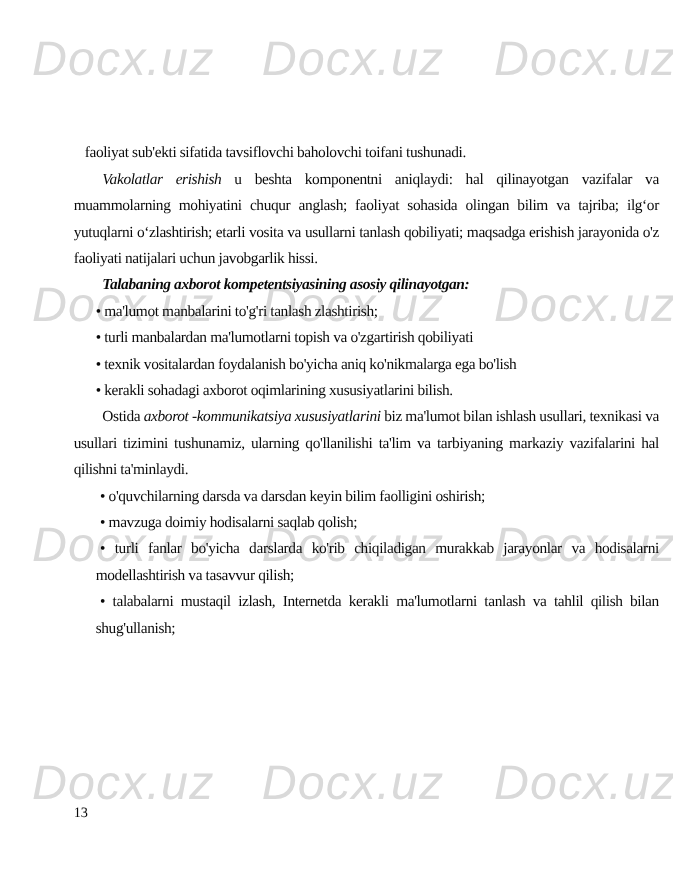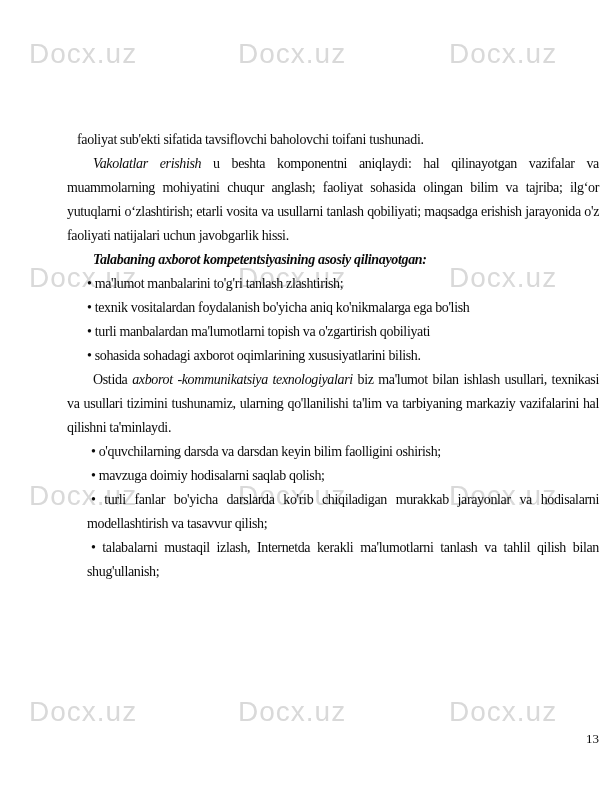--- a/index.html
+++ b/index.html
@@ -9,26 +9,27 @@
     height: 792px;
     background: var(--page-bg, #ffffff);
     overflow: hidden;
     font-family: "Liberation Serif", serif;
   }
   
   .wm-layer { position: absolute; inset: 0; z-index: 0; }
   .wm {
     position: absolute;
     font-family: "Liberation Sans", sans-serif;
-    font-size: 28px;
+    font-size: 44px;
     line-height: 36px;
     letter-spacing: 1px;
     color: var(--wm-color, #d9d9d9);
     white-space: nowrap;
     user-select: none;
+    font-style: italic;
   }
   
   .text-block {
     position: absolute;
     left: 67px;
     top: 128px;
     width: 532px;
     z-index: 1;
     color: var(--text-color, #0a0a0a);
     font-size: 14px;
@@ -44,21 +45,21 @@
   .p-bullet2 { padding-left: 20px; text-indent: 4px; }
   .run-i  { font-style: italic; }
   .run-bi { font-style: italic; font-weight: bold; }
   
   .footer {
     position: absolute;
     left: 67px;
     top: 727px;
     width: 532px;
     z-index: 1;
-    text-align: right;
+    text-align: left;
     font-size: 13px;
     line-height: 24px;
     color: var(--text-color, #0a0a0a);
   }
 </style>
 </head>
 <body>
 
 <div class="page">
 
@@ -75,24 +76,24 @@
     <span class="wm" style="left:29px;  top:694px">Docx.uz</span>
     <span class="wm" style="left:238px; top:694px">Docx.uz</span>
     <span class="wm" style="left:449px; top:694px">Docx.uz</span>
   </div>
 
   <div class="text-block">
       <p class="p-first"><span>faoliyat sub'ekti sifatida tavsiflovchi baholovchi toifani tushunadi.</span></p>
       <p class="p-body"><span class="run-i">Vakolatlar erishish</span><span> u beshta komponentni aniqlaydi: hal qilinayotgan vazifalar va muammolarning mohiyatini chuqur anglash; faoliyat sohasida olingan bilim va tajriba; ilg‘or yutuqlarni o‘zlashtirish; etarli vosita va usullarni tanlash qobiliyati; maqsadga erishish jarayonida o'z faoliyati natijalari uchun javobgarlik hissi.</span></p>
       <p class="p-heading"><span class="run-bi">Talabaning axborot kompetentsiyasining asosiy qilinayotgan:</span></p>
       <p class="p-bullet"><span>•&nbsp;</span><span>ma'lumot manbalarini to'g'ri tanlash zlashtirish;</span></p>
+      <p class="p-bullet"><span>•&nbsp;</span><span>turli manbalardan ma'lumotlarni topish va o'zgartirish qobiliyati</span></p>
       <p class="p-bullet"><span>•&nbsp;</span><span>texnik vositalardan foydalanish bo'yicha aniq ko'nikmalarga ega bo'lish</span></p>
-      <p class="p-bullet"><span>•&nbsp;</span><span>turli manbalardan ma'lumotlarni topish va o'zgartirish qobiliyati</span></p>
-      <p class="p-bullet"><span>•&nbsp;</span><span>sohasida sohadagi axborot oqimlarining xususiyatlarini bilish.</span></p>
-      <p class="p-body"><span>Ostida </span><span class="run-i">axborot -kommunikatsiya texnologiyalari</span><span> biz ma'lumot bilan ishlash usullari, texnikasi va usullari tizimini tushunamiz, ularning qo'llanilishi ta'lim va tarbiyaning markaziy vazifalarini hal qilishni ta'minlaydi.</span></p>
+      <p class="p-bullet"><span>•&nbsp;</span><span>kerakli sohadagi axborot oqimlarining xususiyatlarini bilish.</span></p>
+      <p class="p-body"><span>Ostida </span><span class="run-i">axborot -kommunikatsiya xususiyatlarini</span><span> biz ma'lumot bilan ishlash usullari, texnikasi va usullari tizimini tushunamiz, ularning qo'llanilishi ta'lim va tarbiyaning markaziy vazifalarini hal qilishni ta'minlaydi.</span></p>
       <p class="p-bullet2"><span>•&nbsp;</span><span>o'quvchilarning darsda va darsdan keyin bilim faolligini oshirish;</span></p>
       <p class="p-bullet2"><span>•&nbsp;</span><span>mavzuga doimiy hodisalarni saqlab qolish;</span></p>
       <p class="p-bullet2"><span>•&nbsp;</span><span>turli fanlar bo'yicha darslarda ko'rib chiqiladigan murakkab jarayonlar va hodisalarni modellashtirish va tasavvur qilish;</span></p>
       <p class="p-bullet2"><span>•&nbsp;</span><span>talabalarni mustaqil izlash, Internetda kerakli ma'lumotlarni tanlash va tahlil qilish bilan shug'ullanish;</span></p>
     </div>
 
   <div class="footer">
     <span>13</span>
   </div>
 

